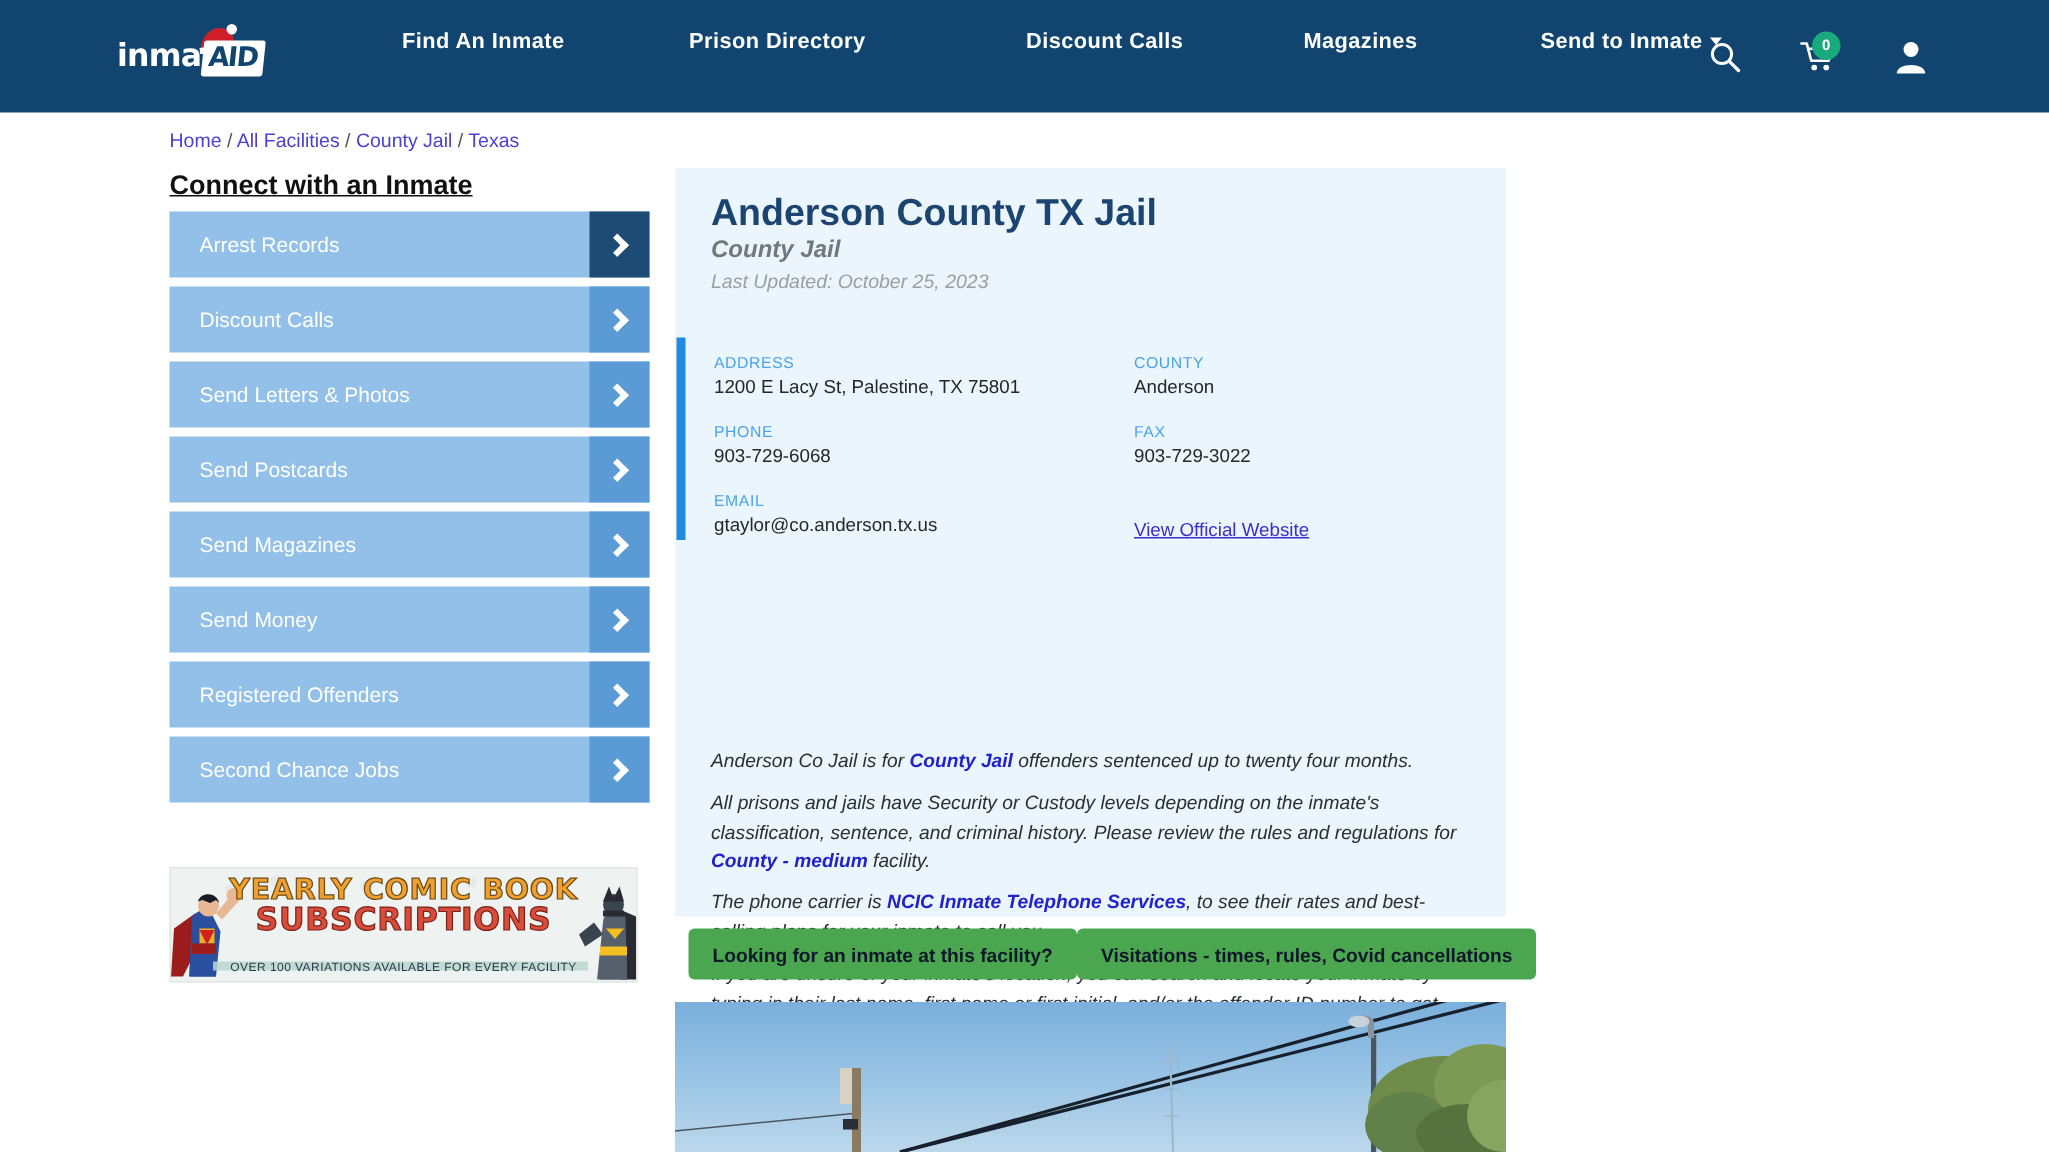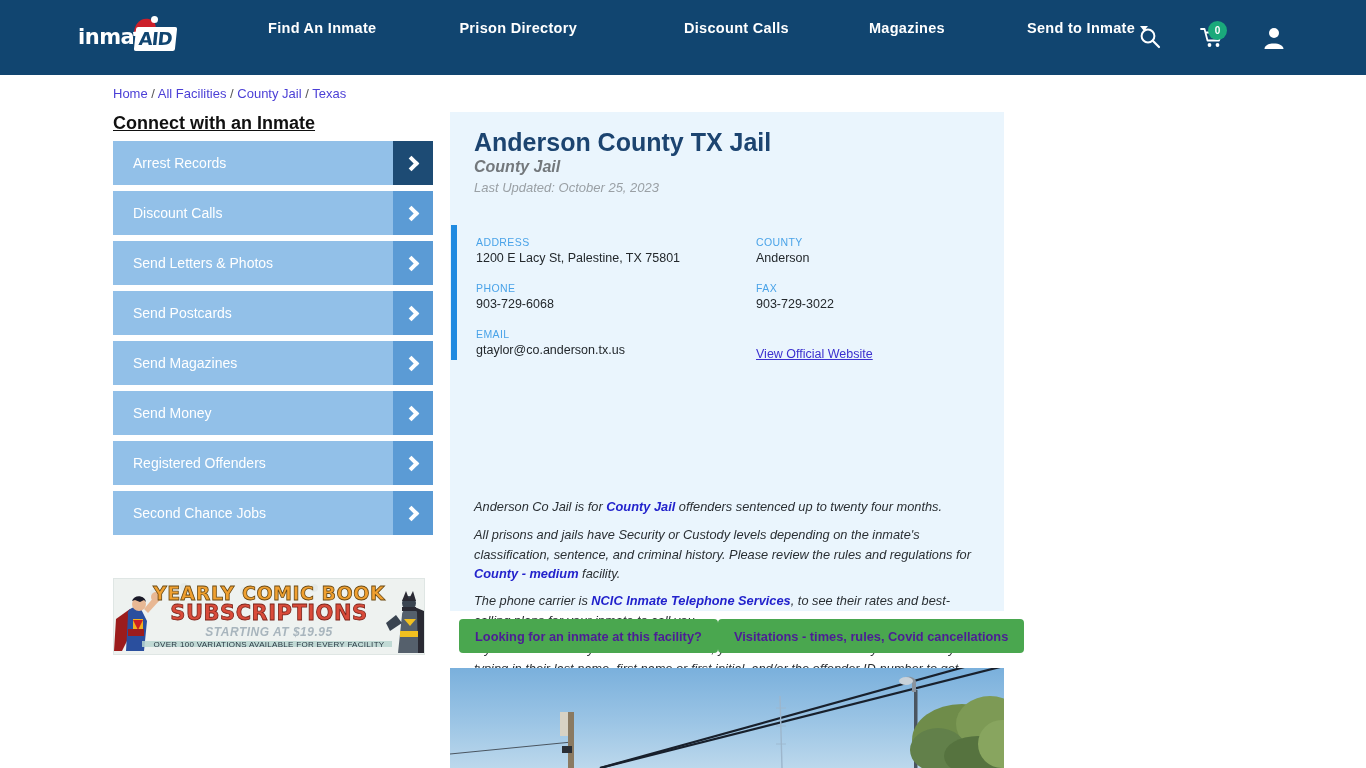--- a/index.html
+++ b/index.html
@@ -197,21 +197,21 @@
   #p1 { top: 385px; }
   #p2 { top: 413px; }
   #p3 { top: 479px; }
   #p4 { top: 527px; }
 
   
   .green-btn {
     position: absolute; height: 34px; background: #4aa council;
     background: #4aa74f; border-radius: 4px;
     display: flex; align-items: center; justify-content: center;
-    color: #4c1d95; font-size: 12.8px; font-weight: bold;
+    color: #0f172a; font-size: 12.8px; font-weight: bold;
     cursor: pointer; white-space: nowrap; padding: 14px 16px;
   }
   #btnInmate { left: 459px; top: 619px; }
   #btnVisit  { left: 718px; top: 619px; }
 
   
   .photo {
     position: absolute; left: 450px; top: 668px;
     width: 554px; height: 100px; overflow: hidden;
     background: linear-gradient(to bottom, #7fb4dd 0%, #9ec6e4 60%, #b9d4e8 100%);
@@ -355,21 +355,20 @@
         <rect x="288" y="28" width="14" height="4" fill="#2a2a33"></rect>
         <path d="M282 36 L272 44 L276 52 L288 44 Z" fill="#3a4450"></path>
         <rect x="286" y="56" width="18" height="18" fill="#55606c"></rect>
         <rect x="286" y="52" width="18" height="6" fill="#f2c020"></rect>
       </g>
       <rect x="28" y="62" width="250" height="6" fill="#b9d6d0" opacity="0.85"></rect>
     </svg>
   </div>
   <div class="ad-line1">YEARLY COMIC BOOK</div>
   <div class="ad-line2">SUBSCRIPTIONS</div>
-  <div class="ad-line3">STARTING AT $19.95</div>
   <div class="ad-line4">OVER 100 VARIATIONS AVAILABLE FOR EVERY FACILITY</div>
 </div>
 
 <div class="main-card">
 
   <div class="card-title">Anderson County TX Jail</div>
   <div class="card-subtitle">County Jail</div>
   <div class="card-updated">Last Updated: October 25, 2023</div>
 
   <div class="accent-bar"></div>

